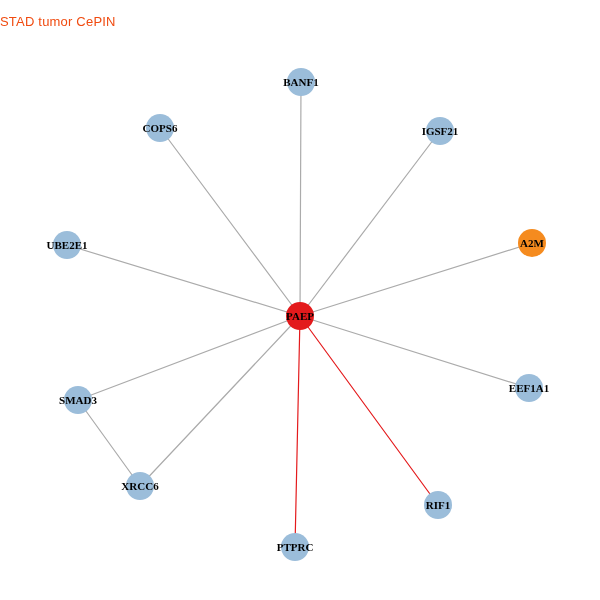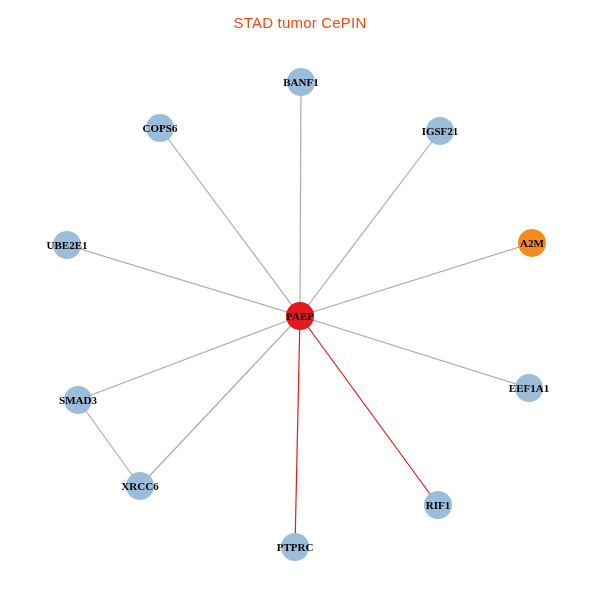--- a/index.html
+++ b/index.html
@@ -13,22 +13,22 @@
       width: 600px;
       height: 600px;
       background: #ffffff;
       overflow: hidden;
     }
     .chart-title {
       position: absolute;
       top: 14px;
       left: 0;
       width: 100%;
-      text-align: center;
-      font-size: 15px;
+      text-align: left;
+      font-size: 13px;
       font-family: "Liberation Sans", sans-serif;
       letter-spacing: 0.2px;
     }
     svg.graph {
       position: absolute;
       top: 0;
       left: 0;
     }
     .edge-line {
       stroke-linecap: round;

